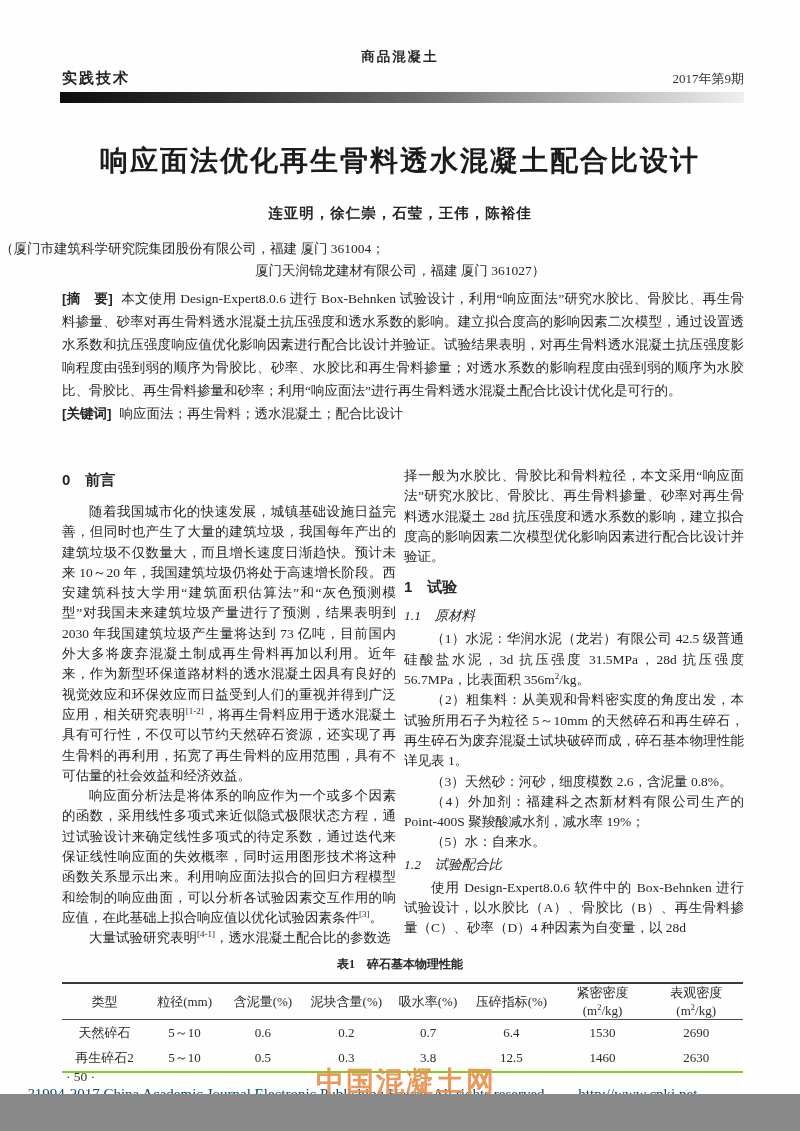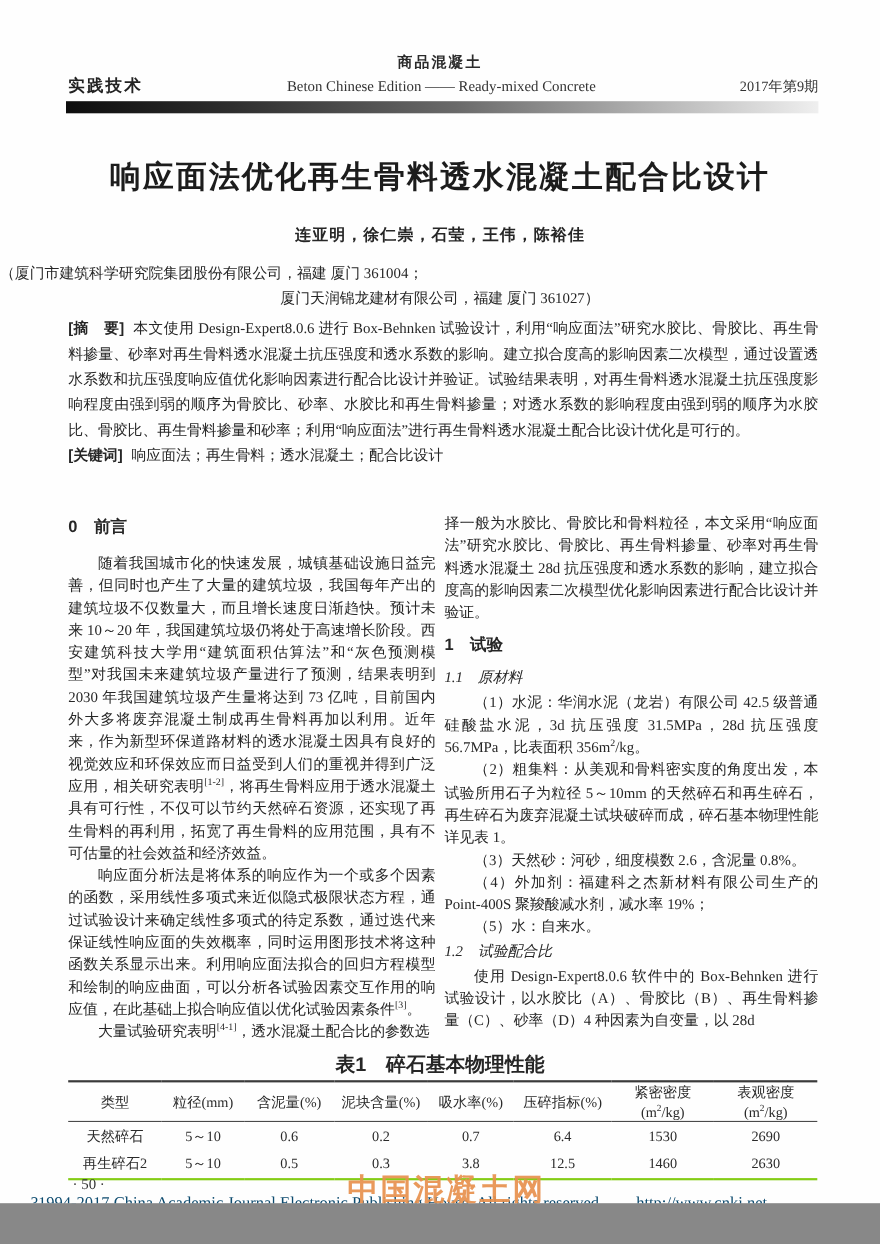--- a/index.html
+++ b/index.html
@@ -39,21 +39,21 @@
   .h2 { font-family:"Liberation Sans","DejaVu Sans",sans-serif; font-weight:bold;
     font-size:15px; line-height:20px; text-align:left; }
   .col-left .h2 { margin:4px 0 12px 0; }
   .col-right .h2 { margin:10px 0 9px 0; }
   .h3 { font-style:italic; font-size:13.5px; line-height:20px; margin:2px 0 3px 0; text-align:left; }
   .para { text-indent:2em; }
   .noindent { text-indent:0; }
   sup.ref { font-size:9px; line-height:0; }
   
   .tbl-caption { position:absolute; top:956px; left:0; width:100%; text-align:center;
-    font-family:Liberation Sans, sans-serif; font-weight:bold; font-size:18px; }
+    font-family:Liberation Serif, serif; font-weight:bold; font-size:12px; }
   table.tbl { position:absolute; top:982px; left:62px; width:681px; border-collapse:collapse;
     font-size:13px; color:#2a2a2a;
     border-top:2px solid #3a3a3a; border-bottom:2px solid #84cc16; }
   table.tbl th { font-weight:normal; height:27px; border-bottom:1px solid #4a4a4a; text-align:center; padding:0 2px; }
   table.tbl td { height:26px; text-align:center; padding:0 2px; }
   table.tbl sup { font-size:8.5px; }
   
   .page-num { position:absolute; top:1069px; left:66px; font-size:13.5px; color:#333; }
   .copyright { position:absolute; top:1086px; left:28px; width:740px; font-size:15px;
     color:#0c4a6e; white-space:nowrap; }
@@ -63,21 +63,20 @@
     font-size:28px; letter-spacing:2px; color:#e8914e; z-index:5; opacity:0.92; }
 </style>
 </head>
 <body>
 
 <div class="page">
 
   <div class="journal-cn">商品混凝土</div>
   <div class="header-row">
     <span class="col-label">实践技术</span>
-    <span class="journal-en">Beton Chinese Edition —— Ready-mixed Concrete</span>
     <span class="issue">2017年第9期</span>
   </div>
   <div class="grad-bar"></div>
 
   <div class="title">响应面法优化再生骨料透水混凝土配合比设计</div>
   <div class="authors">连亚明，徐仁崇，石莹，王伟，陈裕佳</div>
   <div class="affil1">（厦门市建筑科学研究院集团股份有限公司，福建 厦门 361004；</div>
   <div class="affil2">厦门天润锦龙建材有限公司，福建 厦门 361027）</div>
 
   <div class="abstract-block">

